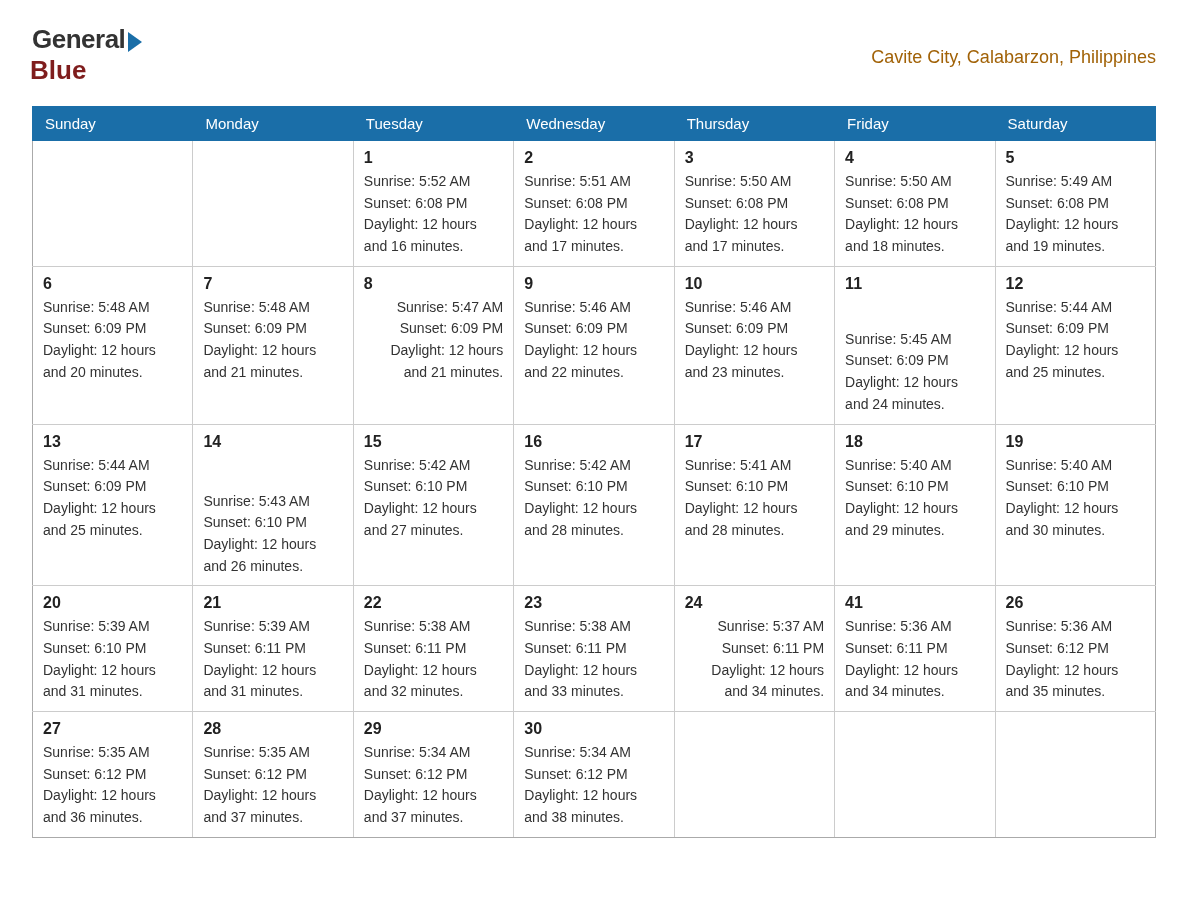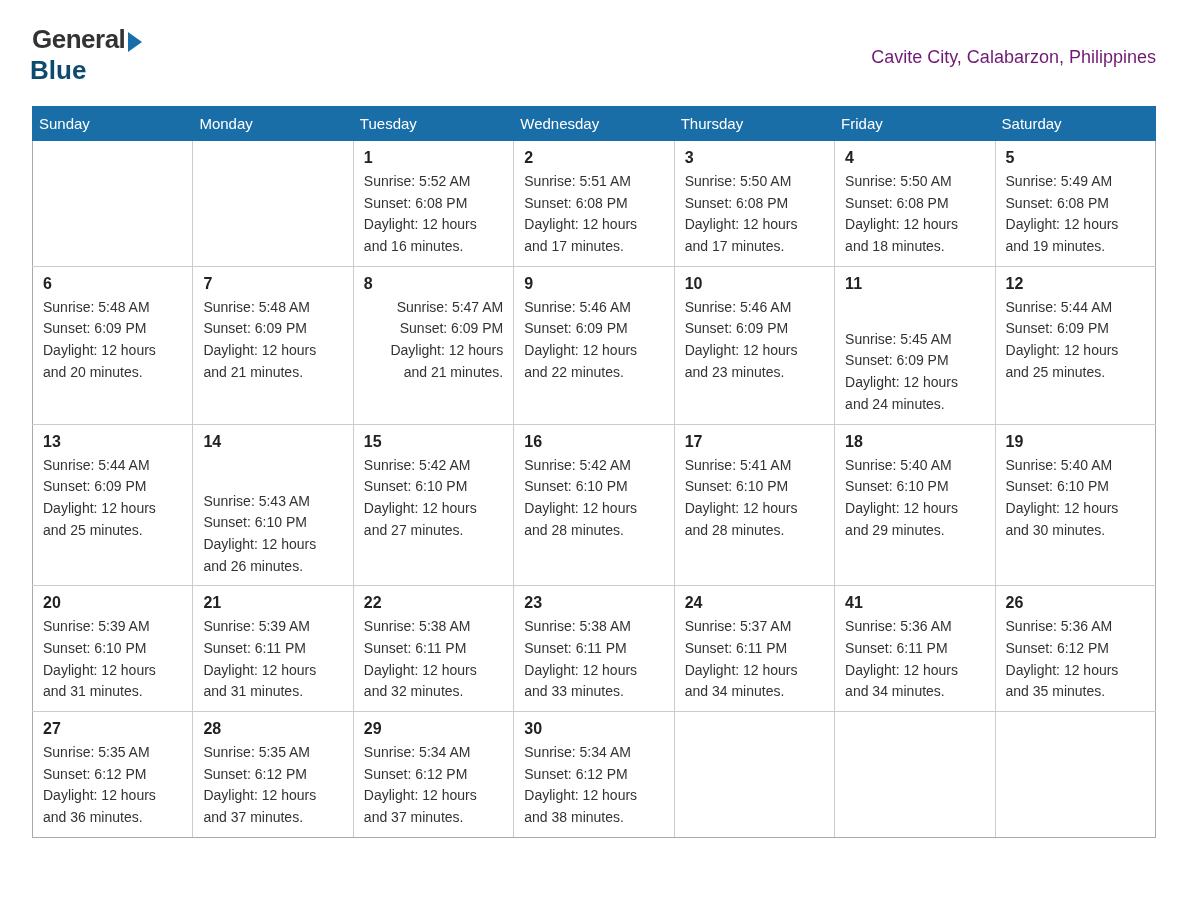--- a/index.html
+++ b/index.html
@@ -43,53 +43,53 @@
       border-left: 14px solid #1a6ea8;
       border-top: 10px solid transparent;
       border-bottom: 10px solid transparent;
       margin-left: 3px;
       margin-top: 4px;
     }
 
     .logo-blue {
       font-size: 26px;
       font-weight: bold;
-      color: #0c4a6e;
+      color: #7f1d1d;
       margin-left: -2px;
     }
 
     .title-block {
       text-align: right;
     }
 
     .month-year {
       font-size: 52px;
       font-weight: 300;
       color: #222;
       line-height: 1.1;
     }
 
     .location {
       font-size: 18px;
-      color: #701a75;
+      color: #a16207;
       margin-top: 4px;
     }
 
     .calendar {
       width: 100%;
       border-collapse: collapse;
       border: 1px solid #aaa;
     }
 
     .calendar th {
       background-color: #1a6ea8;
       color: #fff;
       font-size: 15px;
       font-weight: normal;
-      padding: 8px 6px;
+      padding: 8px 12px;
       text-align: left;
       border: 1px solid #1a6ea8;
     }
 
     .calendar td {
       vertical-align: top;
       padding: 8px 10px;
       border: 1px solid #ccc;
       width: 14.28%;
       min-height: 100px;
@@ -319,21 +319,21 @@
         </td>
         <td>
           <span class="day-number">23</span>
           <div class="day-info" style="white-space: pre-line;">Sunrise: 5:38 AM
 Sunset: 6:11 PM
 Daylight: 12 hours
 and 33 minutes.</div>
         </td>
         <td>
           <span class="day-number">24</span>
-          <div class="day-info" style="white-space: pre-line;">Sunrise: 5:37 AM
+          <div class="day-info" style="white-space: pre-line; text-align: right;">Sunrise: 5:37 AM
 Sunset: 6:11 PM
 Daylight: 12 hours
 and 34 minutes.</div>
         </td>
         <td>
           <span class="day-number">41</span>
           <div class="day-info" style="white-space: pre-line;">Sunrise: 5:36 AM
 Sunset: 6:11 PM
 Daylight: 12 hours
 and 34 minutes.</div>

